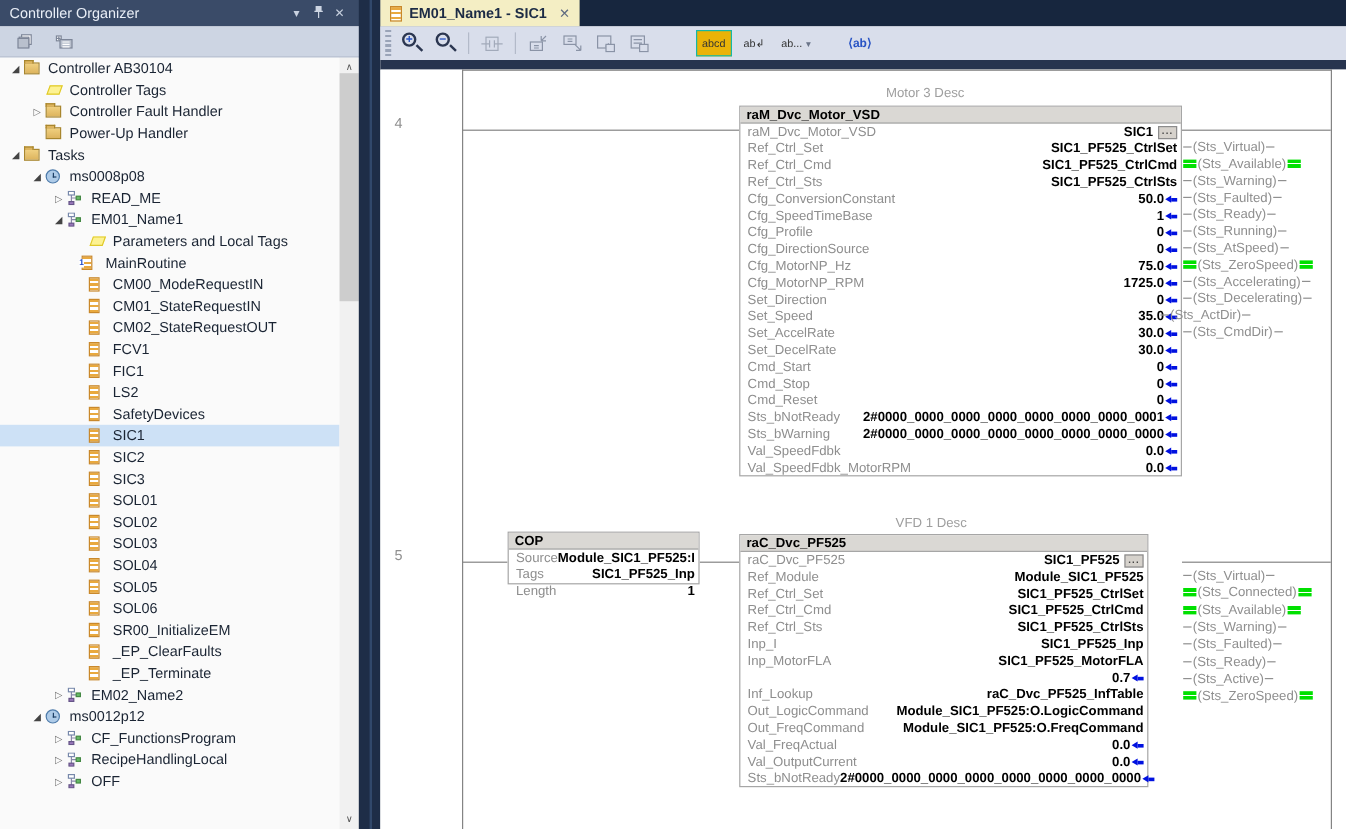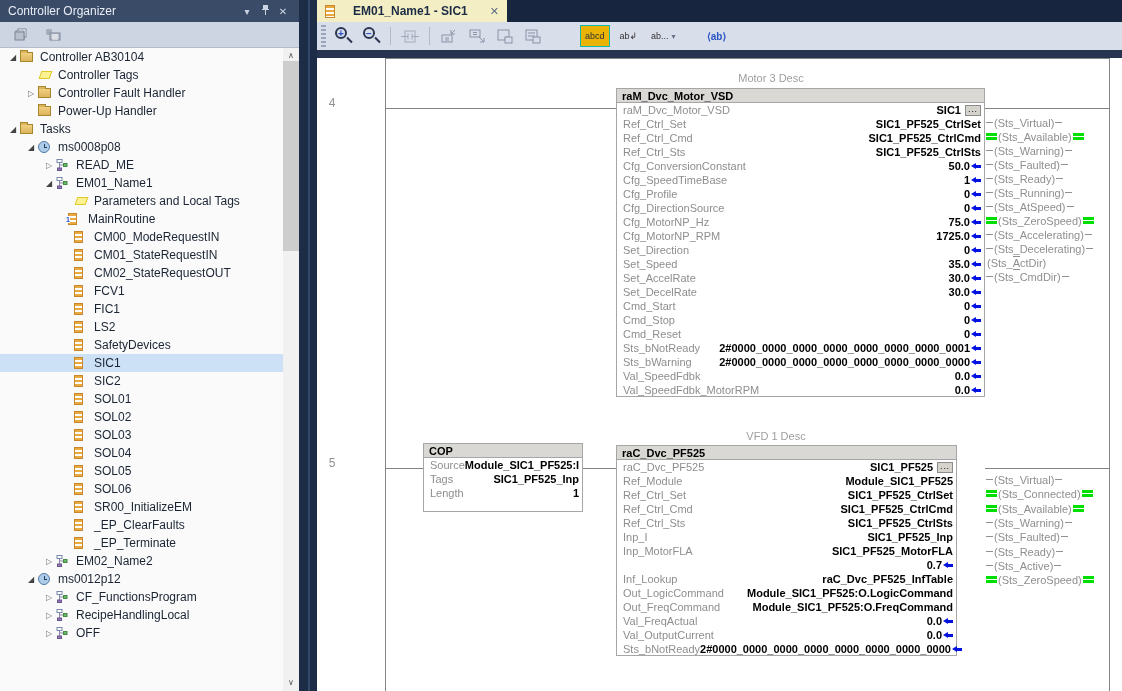--- a/index.html
+++ b/index.html
@@ -38,21 +38,21 @@
   .sb-thumb { position:absolute; left:0; top:13px; width:16px; height:190px; background:#cdcdcd; }
 
   
   #splitter { position:absolute; left:299px; top:0; width:18px; height:691px; background:#1e2d47; }
   #splitter::after { content:""; position:absolute; left:9px; top:0; width:2px; height:691px; background:#31486b; }
 
   
   #editor { position:absolute; left:317px; top:0; width:805px; height:691px; background:#fff; }
   .tabstrip { position:absolute; left:0; top:0; width:805px; height:22px; background:#17263e; }
   .tab { display:inline-flex; align-items:center; height:22px; padding:0 8px; background:#f4eec4; color:#1c2b45;
-         font-weight:bold; font-size:12px; gap:18px; }
+         font-weight:bold; font-size:12px; gap:6px; }
   .tab .ico-routine { width:10px; height:13px; }
   .tab-close { color:#5f6b80; font-weight:normal; font-size:11px; padding-left:4px; }
 
   .etoolbar { position:absolute; left:0; top:22px; width:805px; height:28px; background:#d9deeb;
               display:flex; align-items:center; gap:6px; padding:0 4px; }
   .darkband { position:absolute; left:0; top:50px; width:805px; height:8px; background:#27344f; }
   .grip { width:5px; height:22px; background:repeating-linear-gradient(180deg,#9aa4b8 0 2px,transparent 2px 4px); }
   .tb { display:inline-flex; align-items:center; justify-content:center; min-width:22px; height:22px; }
   .vsep { width:1px; height:18px; background:#b3bac9; margin:0 2px; }
   .mag { width:20px; height:20px; position:relative; }
@@ -261,20 +261,27 @@
           <span class="ico-routine"></span>
         </span>
         <span class="tree-label">SIC1</span>
       </div>
       <div class="tree-row" style="padding-left: 60px;">
         <span class="tw-arrow"></span>
         <span class="tw-icon">
           <span class="ico-routine"></span>
         </span>
         <span class="tree-label">SIC2</span>
+      </div>
+      <div class="tree-row" style="padding-left: 60px;">
+        <span class="tw-arrow"></span>
+        <span class="tw-icon">
+          <span class="ico-routine"></span>
+        </span>
+        <span class="tree-label">SIC3</span>
       </div>
       <div class="tree-row" style="padding-left: 60px;">
         <span class="tw-arrow"></span>
         <span class="tw-icon">
           <span class="ico-routine"></span>
         </span>
         <span class="tree-label">SOL01</span>
       </div>
       <div class="tree-row" style="padding-left: 60px;">
         <span class="tw-arrow"></span>
@@ -622,21 +629,21 @@
             <span class="barr"></span>
           </span>
         </div>
       </div>
     <div id="coils4"></div>
 
     <div class="rungnum" style="left:0;top:398px">5</div>
     <div class="hwire" style="left:68px;top:410px;width:38px"></div>
     <div class="hwire" style="left:266px;top:410px;width:33px"></div>
     <div class="hwire" style="left:668px;top:410px;width:124px"></div>
-    <div class="lblock" id="cop-block" style="left:106px;top:385px;width:160px;height:69px">
+    <div class="lblock" id="cop-block" style="left:106px;top:385px;width:160px;height:44px">
         <div class="hdr">COP</div>
         <div class="row">
           <span class="pname">Source</span>
           <span class="pval">
             <span>Module_SIC1_PF525:I</span>
           </span>
         </div>
         <div class="row">
           <span class="pname">Tags</span>
           <span class="pval">
@@ -787,21 +794,21 @@
       <div class="coil" style="left: 669px; top: 170px;">
         <span class="stub"></span>
         <span class="coil-label">(Sts_Accelerating)</span>
         <span class="stub"></span>
       </div>
       <div class="coil" style="left: 669px; top: 184px;">
         <span class="stub"></span>
         <span class="coil-label">(Sts_Decelerating)</span>
         <span class="stub"></span>
       </div>
-      <div class="coil" style="left: 669px; top: 198px; flex-direction: column;">
+      <div class="coil" style="left: 650px; top: 198px;">
         <span class="stub"></span>
         <span class="coil-label">(Sts_ActDir)</span>
         <span class="stub"></span>
       </div>
       <div class="coil" style="left: 669px; top: 212px;">
         <span class="stub"></span>
         <span class="coil-label">(Sts_CmdDir)</span>
         <span class="stub"></span>
       </div>
       <div class="coil" style="left: 669px; top: 415px;">

